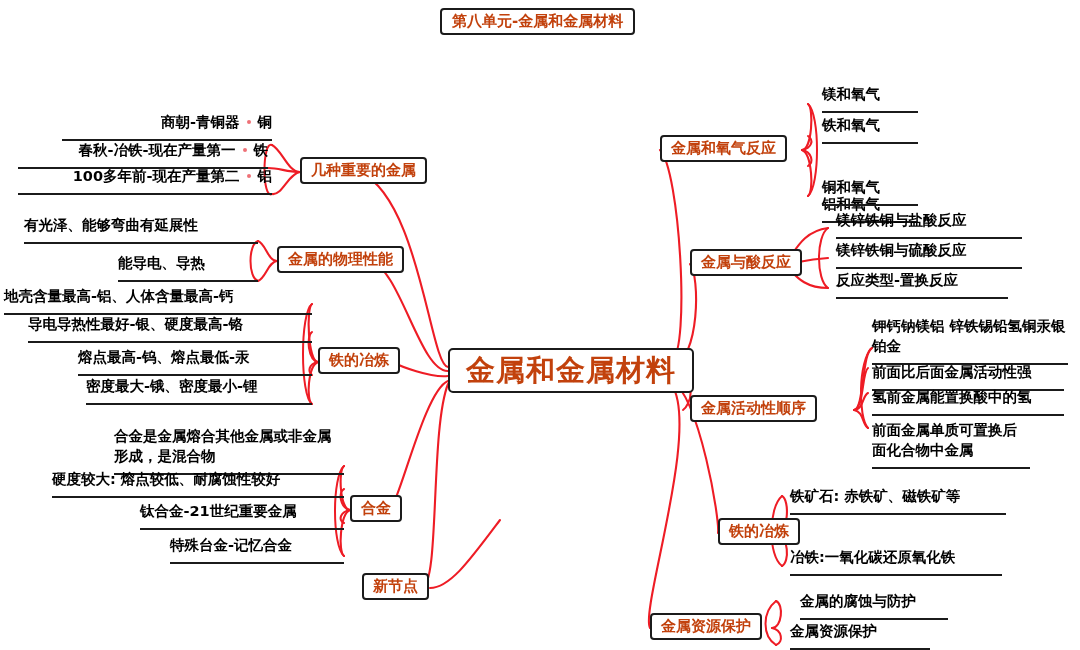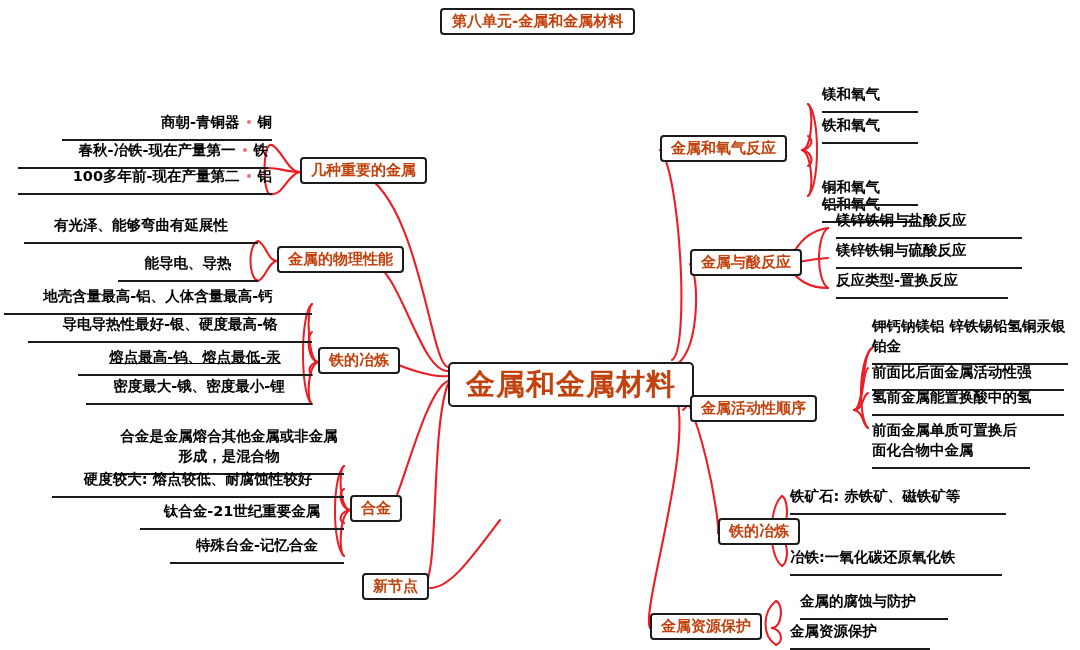--- a/index.html
+++ b/index.html
@@ -42,21 +42,21 @@
     font-size:14.5px;
     line-height:19px;
     white-space:nowrap;
     border-bottom:2px solid #1b1b1b;
     padding-bottom:7px;
     box-sizing:border-box;
   }
   .leaf.two-line{white-space:normal;line-height:20px;}
   .leaf.r{text-align:right;}
   .leaf.l{text-align:left;}
-  .leaf.c{text-align:center;}
+  .leaf.c{text-align:left;}
   .dot{
     display:inline-block;width:4px;height:4px;border-radius:50%;
     background:#e8414a;vertical-align:middle;margin:0 7px 3px 7px;opacity:.75;
   }
 </style>
 </head>
 <body>
 
 <div id="canvas">
 
@@ -122,21 +122,21 @@
       <path d="M772,628 C782,630 784,642 776,645"></path>
       <path d="M776,601 C762,612 762,636 776,645" stroke-width="2"></path>
 
       <path d="M430,588 C450,588 470,560 500,520"></path>
 
     </g>
   </svg>
 
   <div class="node title-node" style="left:440px;top:8px;">第八单元-金属和金属材料</div>
 
-  <div class="node center-node" style="left:448px;top:362px;font-family:Liberation Serif, serif;">金属和金属材料</div>
+  <div class="node center-node" style="left:448px;top:348px;font-family:Liberation Serif, serif;">金属和金属材料</div>
 
   <div class="node branch-node" style="left:300px;top:157px;">几种重要的金属</div>
 
   <div class="node branch-node" style="left:277px;top:246px;">金属的物理性能</div>
 
   <div class="node branch-node" style="left:318px;top:347px;">铁的冶炼</div>
 
   <div class="node branch-node" style="left:350px;top:495px;">合金</div>
 
   <div class="node branch-node" style="left:362px;top:573px;">新节点</div>
@@ -161,21 +161,21 @@
 
   <div class="leaf r" style="left:18px;top:167px;width:254px;">
     <span>100多年前-现在产量第二</span><span class="dot"></span><span>铝</span>
   </div>
 
   <div class="leaf c" style="left:24px;top:216px;width:234px;">有光泽、能够弯曲有延展性</div>
   <div class="leaf c" style="left:118px;top:254px;width:140px;">能导电、导热</div>
 
   <div class="leaf c" style="left:4px;top:287px;width:308px;">地壳含量最高-铝、人体含量最高-钙</div>
   <div class="leaf c" style="left:28px;top:315px;width:284px;">导电导热性最好-银、硬度最高-铬</div>
-  <div class="leaf c" style="left:78px;top:348px;width:234px;text-decoration:underline;">熔点最高-钨、熔点最低-汞</div>
+  <div class="leaf c" style="left:78px;top:348px;width:234px;">熔点最高-钨、熔点最低-汞</div>
   <div class="leaf c" style="left:86px;top:377px;width:226px;">密度最大-锇、密度最小-锂</div>
 
   <div class="leaf two-line c" style="left:114px;top:426px;width:230px;">合金是金属熔合其他金属或非金属形成，是混合物</div>
   <div class="leaf c" style="left:52px;top:470px;width:292px;">硬度较大: 熔点较低、耐腐蚀性较好</div>
   <div class="leaf c" style="left:140px;top:502px;width:204px;">钛合金-21世纪重要金属</div>
   <div class="leaf c" style="left:170px;top:536px;width:174px;">特殊台金-记忆合金</div>
 
   <div class="leaf l" style="left:822px;top:85px;width:96px;">镁和氧气</div>
   <div class="leaf l" style="left:822px;top:116px;width:96px;">铁和氧气</div>
   <div class="leaf l" style="left:822px;top:147px;width:96px;margin-top:48px;">铝和氧气</div>

